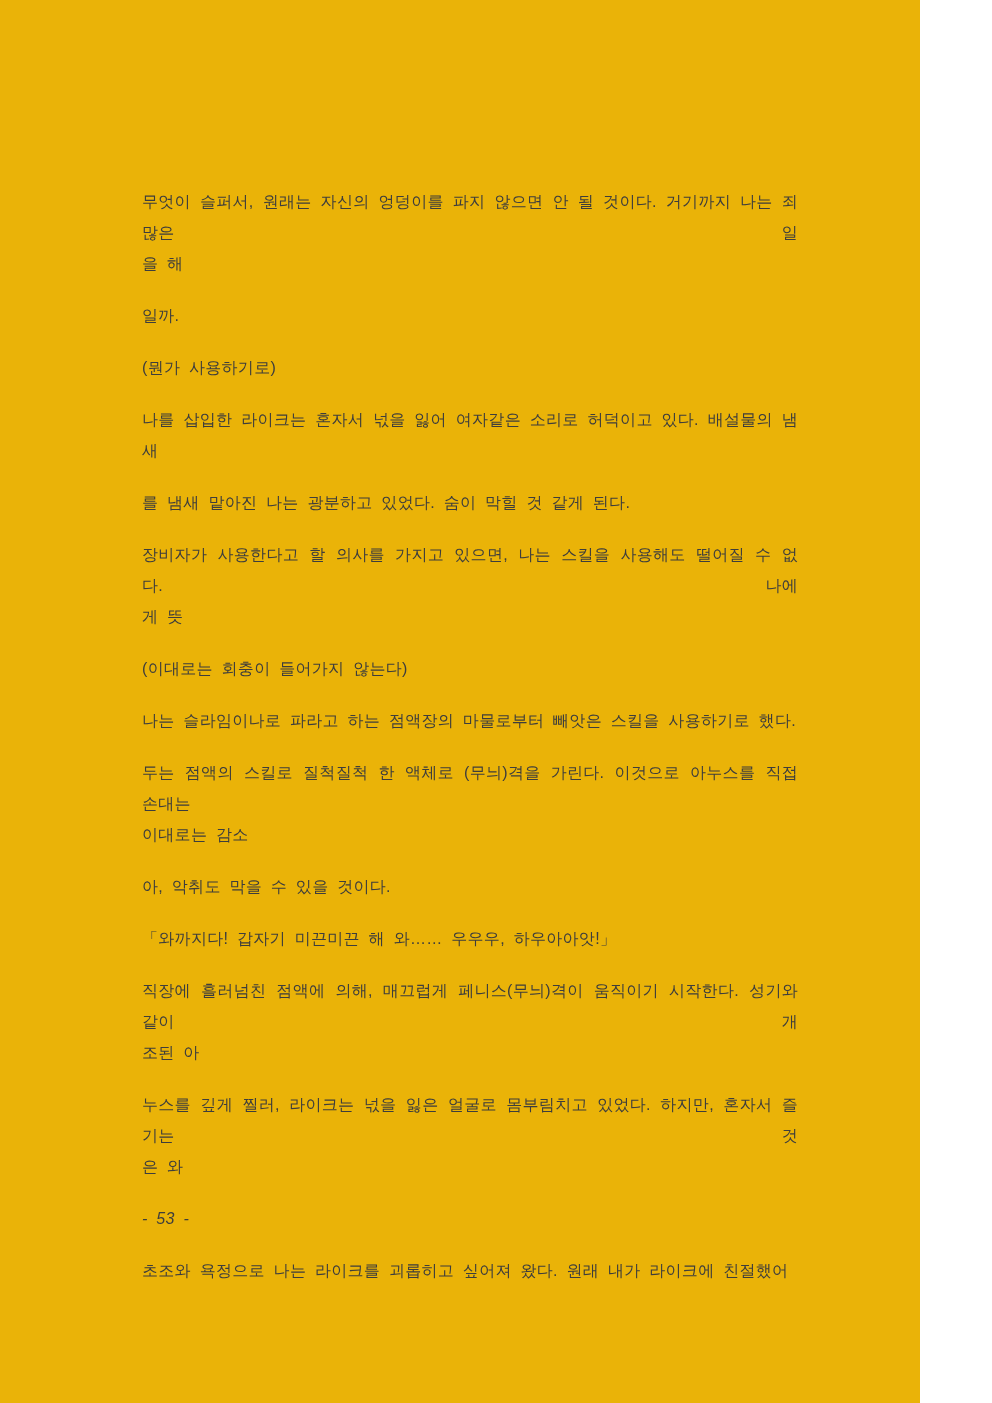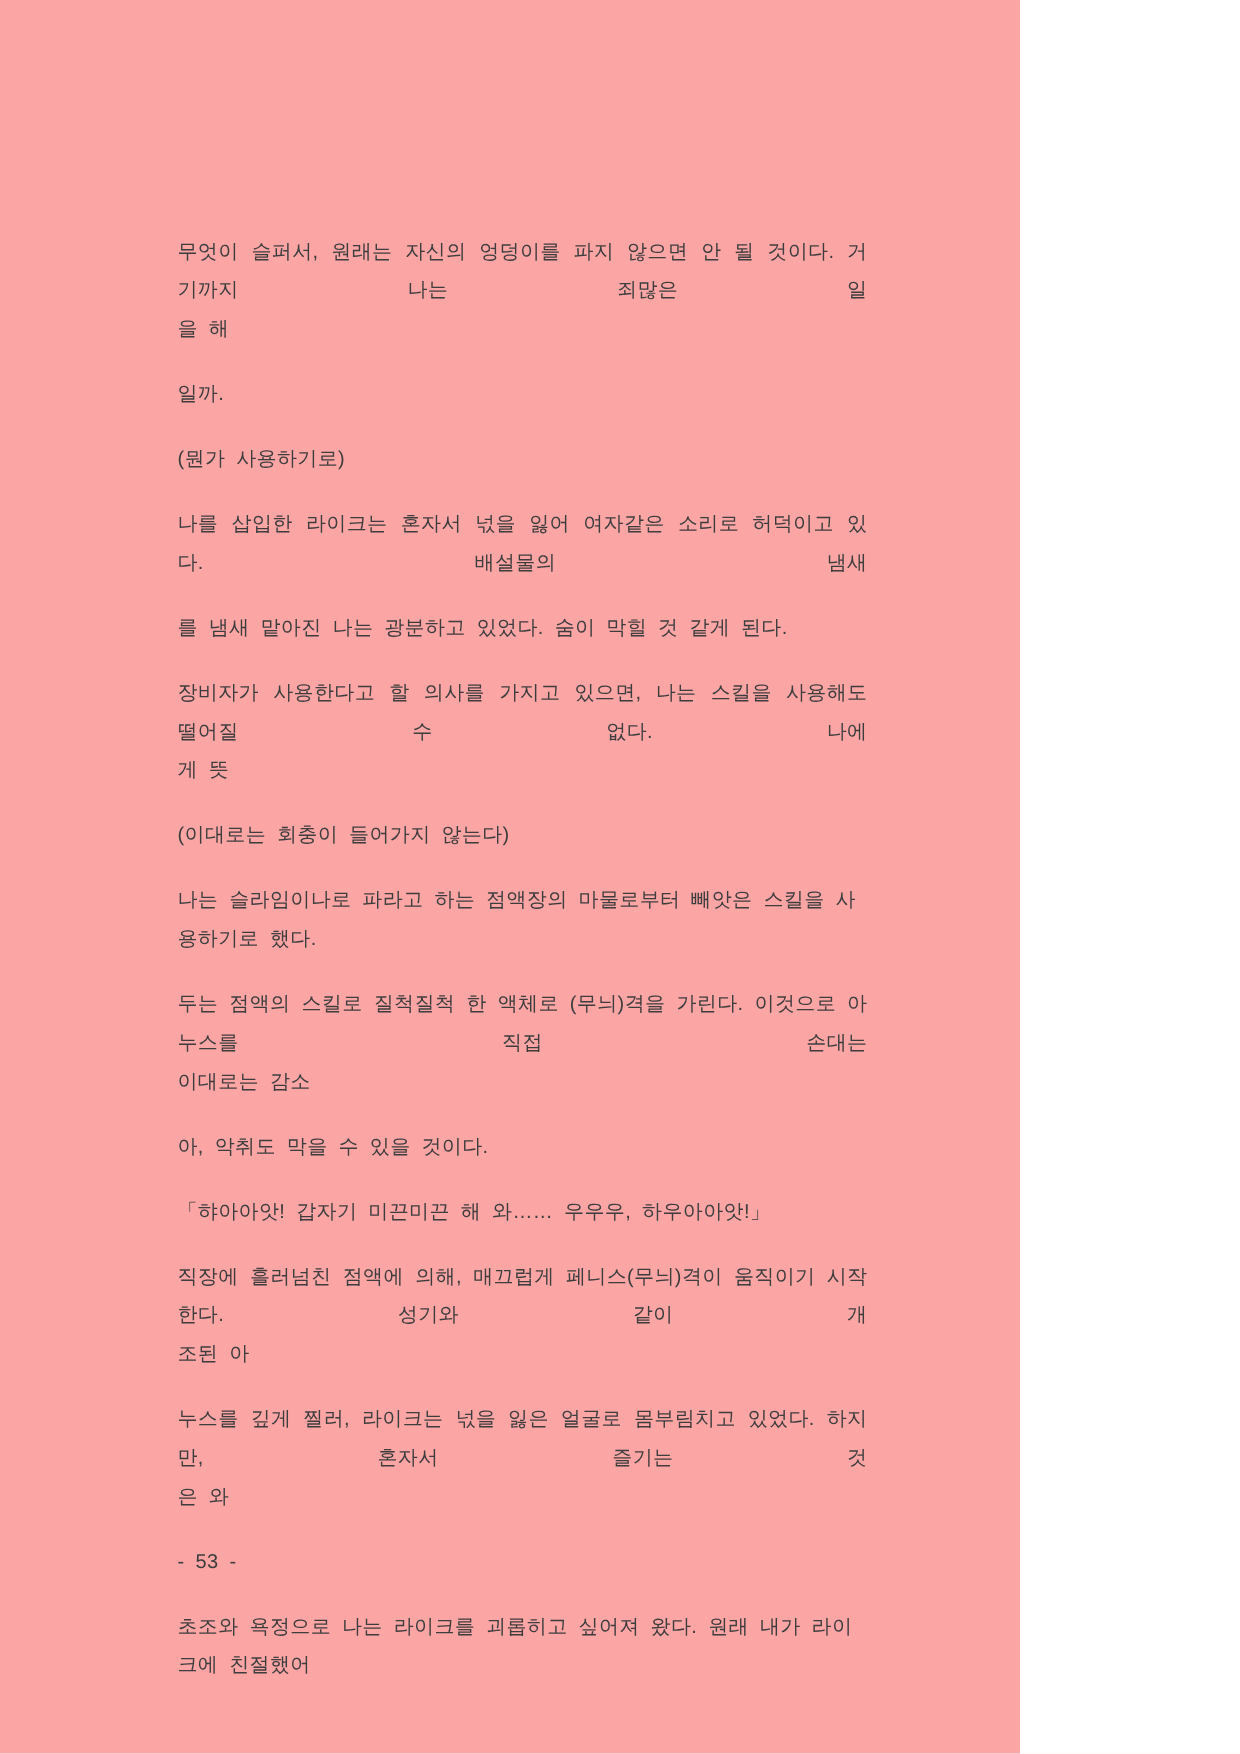--- a/index.html
+++ b/index.html
@@ -7,24 +7,24 @@
     padding: 0;
     background: #ffffff;
   }
   body {
     width: 992px;
     height: 1403px;
     overflow: hidden;
   }
   .page {
     box-sizing: border-box;
-    width: 816px;
+    width: 920px;
     height: 1403px;
     padding: 186px 122px 40px 142px;
-    background: #fca5a5;
+    background: #eab308;
     font-family: "Liberation Sans", "DejaVu Sans", sans-serif;
     font-size: 16px;
     line-height: 31px;
     color: #3d3d3d;
     word-spacing: 4px;
     letter-spacing: 0.3px;
   }
   .para {
     margin: 0 0 21px 0;
     padding: 0;
@@ -33,20 +33,21 @@
     display: block;
     min-height: 31px;
   }
   .line.full {
     text-align: justify;
     text-align-last: justify;
   }
   .page-number-line {
     display: block;
     min-height: 31px;
+    font-style: italic;
   }
 </style>
 </head>
 <body>
 
 <div class="page">
 
   <p class="para">
     <span class="line full">무엇이 슬퍼서, 원래는 자신의 엉덩이를 파지 않으면 안 될 것이다. 거기까지 나는 죄많은 일</span>
     <span class="line">을 해</span>
@@ -85,21 +86,21 @@
   <p class="para">
     <span class="line full">두는 점액의 스킬로 질척질척 한 액체로 (무늬)격을 가린다. 이것으로 아누스를 직접 손대는</span>
     <span class="line">이대로는 감소</span>
   </p>
 
   <p class="para">
     <span class="line">아, 악취도 막을 수 있을 것이다.</span>
   </p>
 
   <p class="para">
-    <span class="line">「햐아아앗! 갑자기 미끈미끈 해 와…… 우우우, 하우아아앗!」</span>
+    <span class="line">「와까지다! 갑자기 미끈미끈 해 와…… 우우우, 하우아아앗!」</span>
   </p>
 
   <p class="para">
     <span class="line full">직장에 흘러넘친 점액에 의해, 매끄럽게 페니스(무늬)격이 움직이기 시작한다. 성기와 같이 개</span>
     <span class="line">조된 아</span>
   </p>
 
   <p class="para">
     <span class="line full">누스를 깊게 찔러, 라이크는 넋을 잃은 얼굴로 몸부림치고 있었다. 하지만, 혼자서 즐기는 것</span>
     <span class="line">은 와</span>

